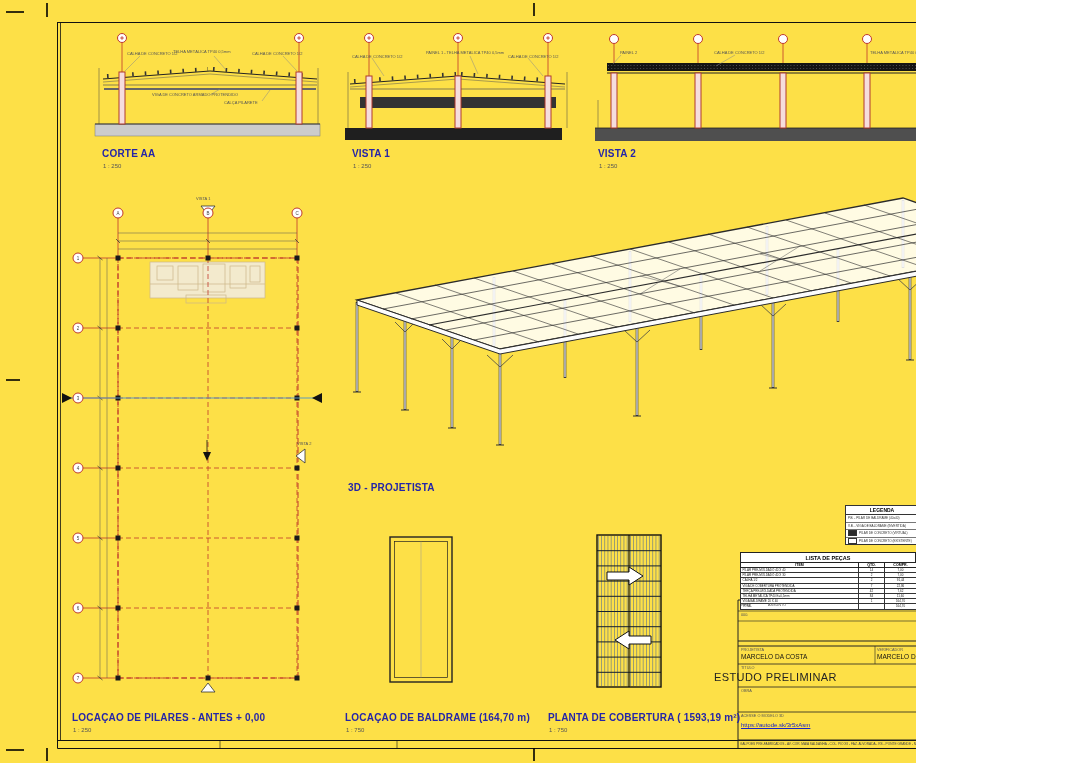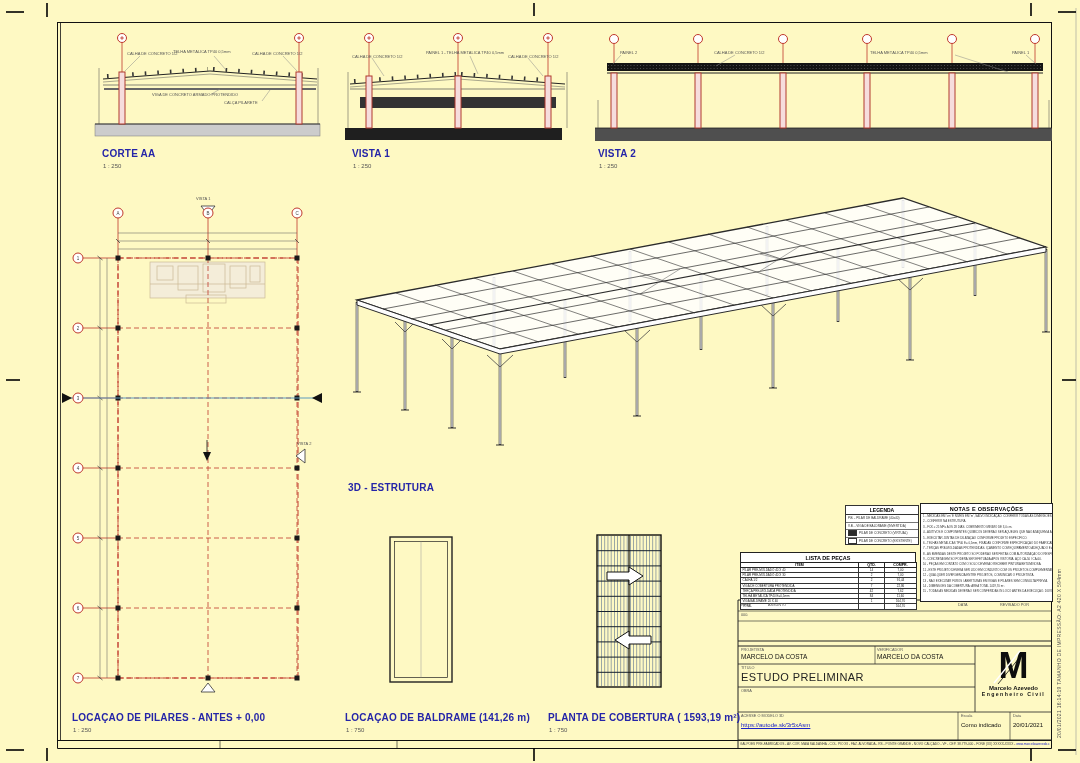--- a/index.html
+++ b/index.html
@@ -1,16 +1,16 @@
 <!DOCTYPE html>
 <html><head>
 <meta charset="utf-8">
 <style>
   html,body{margin:0;padding:0;background:#fff;font-family:"Liberation Sans",sans-serif;}
-  #sheet{position:relative;width:1080px;height:763px;background:#fef9c3;overflow:hidden;}
+  #sheet{position:relative;width:916px;height:763px;background:#fde047;overflow:hidden;}
   .abs{position:absolute;}
   svg text{font-family:"Liberation Sans",sans-serif;}
   .bub{font-size:4.5px;text-anchor:middle;fill:#444;}
   .vtitle{color:#2525a8;font-weight:bold;font-size:10px;letter-spacing:.2px;white-space:nowrap;}
   .vscale{color:#555;font-size:6px;white-space:nowrap;}
   .tiny{font-size:4px;color:#555;white-space:nowrap;}
   .tb-small{font-size:3.8px;color:#555;white-space:nowrap;}
   .tb-value{font-size:6.5px;color:#111;white-space:nowrap;}
   .tb-title{font-size:11px;color:#222;letter-spacing:.4px;white-space:nowrap;}
   .legenda{border:1px solid #333;background:#fff;}
@@ -394,24 +394,24 @@
     <line x1="1010" y1="712" x2="1010" y2="740" stroke-width="0.6"></line>
   </g>
 </svg>
 
 <div class="abs vtitle" style="left:102px;top:148px">CORTE AA</div>
 <div class="abs vscale" style="left:103px;top:163px">1 : 250</div>
 <div class="abs vtitle" style="left:352px;top:148px">VISTA 1</div>
 <div class="abs vscale" style="left:353px;top:163px">1 : 250</div>
 <div class="abs vtitle" style="left:598px;top:148px">VISTA 2</div>
 <div class="abs vscale" style="left:599px;top:163px">1 : 250</div>
-<div class="abs vtitle" style="left:348px;top:482px">3D  - ESTRUTURA</div>
+<div class="abs vtitle" style="left:348px;top:482px">3D  - PROJETISTA</div>
 <div class="abs vtitle" style="left:72px;top:712px">LOCAÇAO DE PILARES - ANTES + 0,00</div>
 <div class="abs vscale" style="left:73px;top:727px">1 : 250</div>
-<div class="abs vtitle" style="left:345px;top:712px">LOCAÇAO DE BALDRAME (141,26 m)</div>
+<div class="abs vtitle" style="left:345px;top:712px">LOCAÇAO DE BALDRAME (164,70 m)</div>
 <div class="abs vscale" style="left:346px;top:727px">1 : 750</div>
 <div class="abs vtitle" style="left:548px;top:712px">PLANTA DE COBERTURA ( 1593,19 m²)</div>
 <div class="abs vscale" style="left:549px;top:727px">1 : 750</div>
 
 <div class="abs tiny" style="left:127px;top:51px">CALHA DE CONCRETO 1/2</div>
 <div class="abs tiny" style="left:173px;top:49px">TELHA METÁLICA TP40 0,5mm</div>
 <div class="abs tiny" style="left:252px;top:51px">CALHA DE CONCRETO 1/2</div>
 <div class="abs tiny" style="left:152px;top:92px">VIGA DE CONCRETO ARMADO PROTENDIDO</div>
 <div class="abs tiny" style="left:224px;top:100px">CALÇA PILARETE</div>
 <div class="abs tiny" style="left:352px;top:54px">CALHA DE CONCRETO 1/2</div>
@@ -526,21 +526,21 @@
 <div class="abs tb-small" style="left:741px;top:603px">REV.</div>
 <div class="abs tb-small" style="left:768px;top:603px">ASSUNTO</div>
 <div class="abs tb-small" style="left:958px;top:603px">DATA</div>
 <div class="abs tb-small" style="left:1000px;top:603px">REVISADO POR</div>
 <div class="abs tb-small" style="left:741px;top:613px">000.</div>
 <div class="abs tb-small" style="left:741px;top:648px">PROJETISTA</div>
 <div class="abs tb-value" style="left:741px;top:653px">MARCELO DA COSTA</div>
 <div class="abs tb-small" style="left:877px;top:648px">VERIFICADOR</div>
 <div class="abs tb-value" style="left:877px;top:653px">MARCELO DA COSTA</div>
 <div class="abs tb-small" style="left:741px;top:666px">TÍTULO</div>
-<div class="abs tb-title" style="left:741px;top:671px">ESTUDO PRELIMINAR</div>
+<div class="abs tb-title" style="left:714px;top:671px">ESTUDO PRELIMINAR</div>
 <div class="abs tb-small" style="left:741px;top:689px">OBRA</div>
 <div class="abs tb-small" style="left:741px;top:714px">ACESSE O MODELO 3D</div>
 <div class="abs link-text" style="left:741px;top:722px">https://autode.sk/3r5xAsm</div>
 <div class="abs tb-small" style="left:961px;top:714px">Escala</div>
 <div class="abs tb-value" style="left:961px;top:722px;font-size:6px">Como indicado</div>
 <div class="abs tb-small" style="left:1013px;top:714px">Data</div>
 <div class="abs tb-value" style="left:1013px;top:722px;font-size:6px">20/01/2021</div>
 
 <div class="abs" style="left:976px;top:647px;width:75px;height:64px;text-align:center">
   <div style="font-weight:bold;font-size:36px;line-height:38px;color:#0d0d0d;position:relative">M</div>

